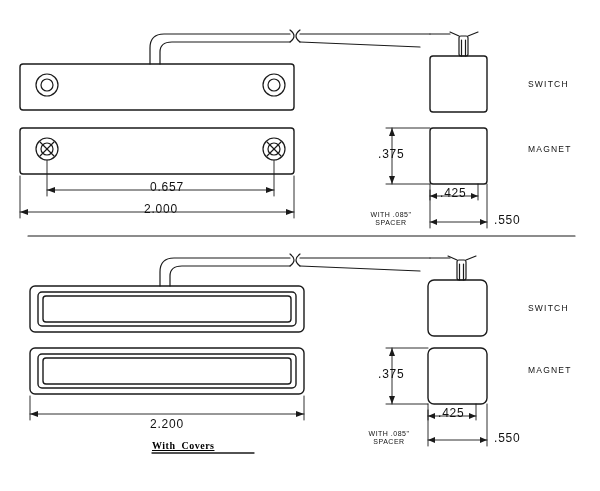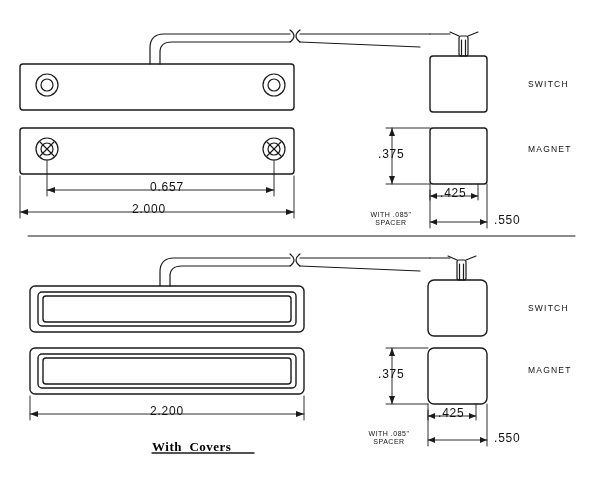--- a/index.html
+++ b/index.html
@@ -46,23 +46,24 @@
     font-size: 12px;
     letter-spacing: 0.8px;
   }
   .lbl.small {
     font-size: 7px;
     letter-spacing: 0.5px;
     text-align: center;
   }
   .lbl.caption {
     font-family: "Liberation Serif", serif;
-    font-size: 13px;
+    font-size: 10px;
     font-weight: bold;
     letter-spacing: 0.5px;
+    text-decoration: underline;
     color: #000000;
   }
 </style>
 </head>
 <body>
 
 <div id="sheet">
 
   <svg id="drawing" viewBox="0 0 600 491">
     <g fill="none" stroke="#1a1a1a" stroke-width="1.2" stroke-linejoin="round" stroke-linecap="round">
@@ -235,31 +236,31 @@
         <line x1="152" y1="453" x2="254" y2="453"></line>
       </g>
 
     </g>
   </svg>
 
   <div class="lbl side" style="left:528px; top:80px;">SWITCH</div>
   <div class="lbl side" style="left:528px; top:145px;">MAGNET</div>
 
   <div class="lbl dim" style="left:150px; top:181px;">0.657</div>
-  <div class="lbl dim" style="left:132px; top:203px;text-align:right;">2.000</div>
+  <div class="lbl dim" style="left:144px; top:203px;text-align:right;">2.000</div>
   <div class="lbl dim" style="left:378px; top:148px;">.375</div>
   <div class="lbl dim" style="left:440px; top:187px;">.425</div>
   <div class="lbl dim" style="left:494px; top:214px;">.550</div>
   <div class="lbl small" style="left:354px; top:211px; width:74px;">WITH .085"
 SPACER</div>
 
   <div class="lbl side" style="left:528px; top:304px;">SWITCH</div>
   <div class="lbl side" style="left:528px; top:366px;">MAGNET</div>
 
-  <div class="lbl dim" style="left:150px; top:405px;">2.200</div>
+  <div class="lbl dim" style="left:150px; top:418px;">2.200</div>
   <div class="lbl dim" style="left:378px; top:368px;">.375</div>
   <div class="lbl dim" style="left:438px; top:407px;">.425</div>
   <div class="lbl dim" style="left:494px; top:432px;">.550</div>
   <div class="lbl small" style="left:352px; top:430px; width:74px;">WITH .085"
 SPACER</div>
 
   <div class="lbl caption" style="left:152px; top:440px;">With  Covers</div>
 
 </div>
 

